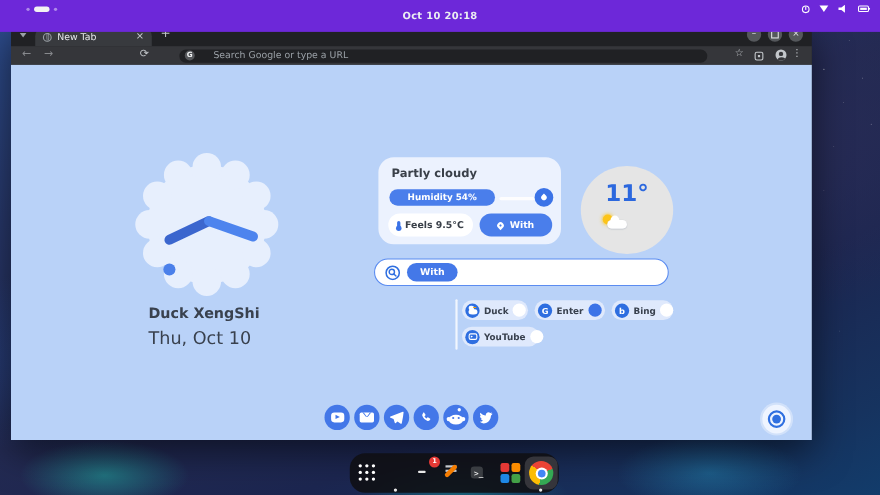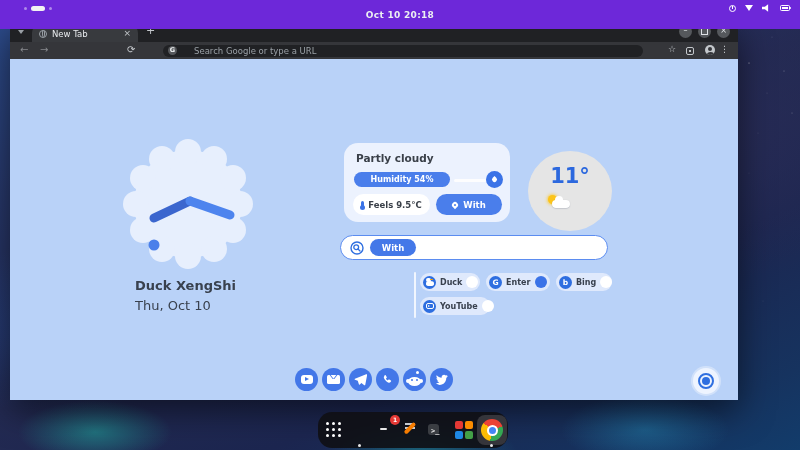--- a/index.html
+++ b/index.html
@@ -73,21 +73,21 @@
   #tb-avatar { position:absolute; right:23px; top:3px; width:10px; height:10px; border-radius:50%; background:#c3c7cb; overflow:hidden; }
   #tb-avatar::before{ content:""; position:absolute; left:3px; top:1.5px; width:4px; height:4px; border-radius:50%; background:#35363a; }
   #tb-avatar::after{ content:""; position:absolute; left:1.5px; top:6.5px; width:7px; height:5px; border-radius:50% 50% 0 0; background:#35363a; }
   #tb-menu { position:absolute; right:9px; top:2px; color:#c3c7cb; font-size:9px; letter-spacing:0; }
 
   
   #page { position:absolute; left:0; top:37px; width:728px; height:341px; background:#b9d2f8; overflow:hidden; }
 
   #clock-svg { position:absolute; left:108px; top:75px; }
   #greeting { position:absolute; left:125px; top:219px; color:#39414e; font-size:13px; font-weight:600; }
-  #date { position:absolute; left:125px; top:239px; color:#39414e; font-size:13px; font-weight:500; }
+  #date { position:absolute; left:125px; top:239px; color:#39414e; font-size:16px; font-weight:500; }
 
   #weather-card { position:absolute; left:334px; top:84px; width:166px; height:79px; border-radius:14px; background:#ecf2fe; }
   #weather-cond { position:absolute; left:12px; top:9px; color:#3a4049; font-size:10.5px; font-weight:600; }
   #humidity-pill { position:absolute; left:10px; top:29px; width:96px; height:15px; border-radius:8px;
     background:#4a7eeb; color:#fff; font-size:8px; font-weight:600; display:flex; align-items:center; justify-content:center; }
   #humidity-track { position:absolute; left:110px; top:36px; width:32px; height:2.5px; border-radius:2px; background:#fdfdfe; }
   #humidity-knob { position:absolute; right:7px; top:28px; width:17px; height:17px; border-radius:50%;
     background:#3b73e7; display:flex; align-items:center; justify-content:center; }
   .drop-ic { width:5px; height:5px; background:#fff; border-radius:0 50% 50% 50%; transform:rotate(45deg); }
   #feels-pill { position:absolute; left:9px; top:51px; width:77px; height:21px; border-radius:11px; background:#fff;

